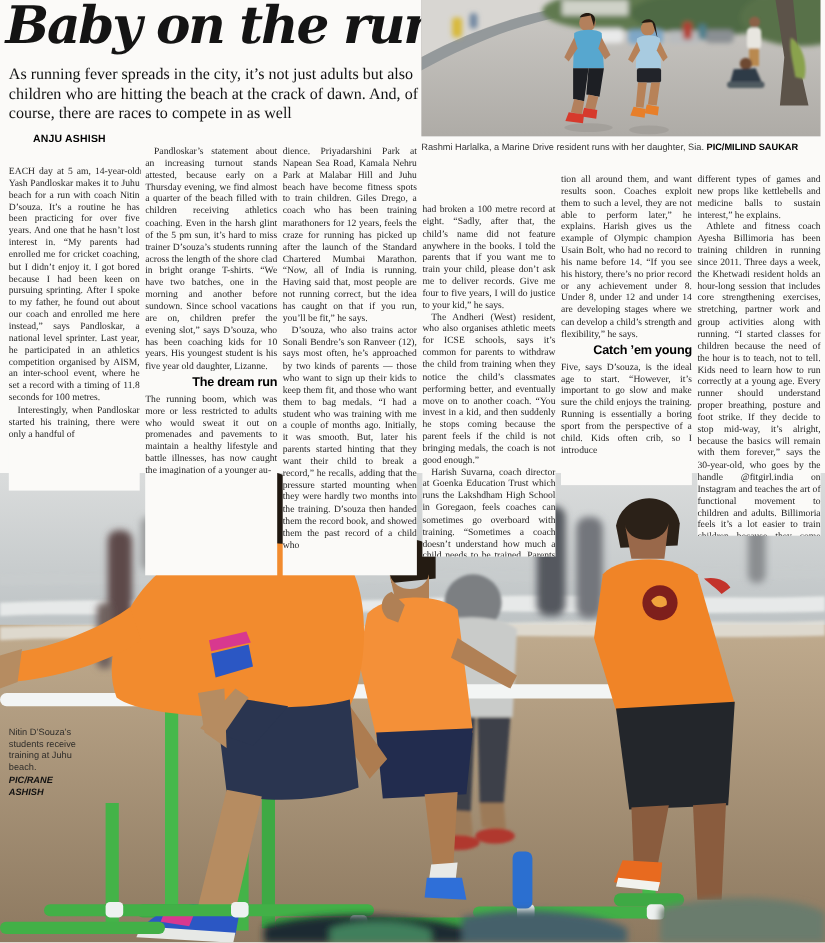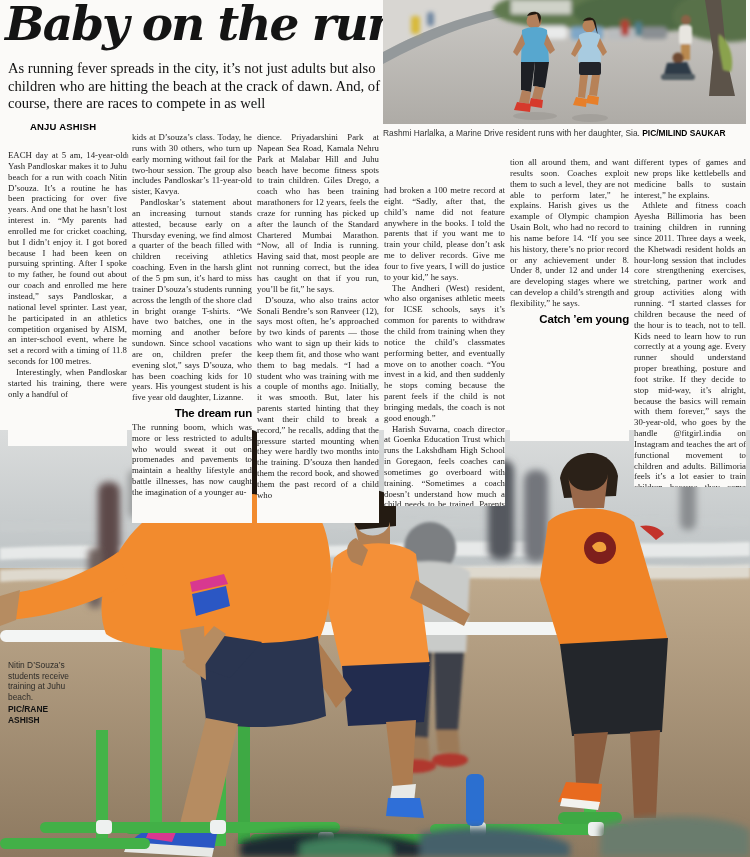--- a/index.html
+++ b/index.html
@@ -15,21 +15,21 @@
   #byline .name{font-size:9.5px;font-weight:bold;color:#000;letter-spacing:.2px;}
   #byline .mail{font-size:8px;color:#666;margin-top:19px;}
   
   #top-photo{position:absolute;left:383px;top:0;width:363px;height:124px;overflow:hidden;background:#c6c4c0;}
   #top-caption{position:absolute;left:383px;top:128px;width:367px;
                font-family:"Liberation Sans",sans-serif;font-size:8.4px;color:#333;line-height:10px;}
   #top-caption .credit{font-weight:bold;color:#000;}
   #bottom-photo{position:absolute;left:0;top:430px;width:750px;height:427px;overflow:hidden;}
   #bottom-caption{position:absolute;left:8px;top:660px;width:64px;z-index:5;
                   font-family:"Liberation Sans",sans-serif;font-size:8.4px;line-height:10.5px;color:#2e2c29;}
-  #bottom-caption .credit{font-weight:bold;color:#111;display:block;margin-top:2px;}
+  #bottom-caption .credit{font-weight:bold;color:#111;display:block;margin-top:2px;font-style:italic;}
   
   .col{position:absolute;background:#fbfaf8;z-index:3;overflow:hidden;
        font-size:8.75px;line-height:10.85px;text-align:justify;color:#1c1c1c;}
   .col .para{margin:0;}
   .col .para.indent{text-indent:8px;}
   .col .subhead{font-family:"Liberation Sans",sans-serif;font-weight:bold;font-size:11.5px;
                 margin:5px 0 3px;color:#000;text-align:right;letter-spacing:-.2px;}
   #col-0{left:8px;  top:150px;width:119px;height:296px;}
   #col-1{left:132px;top:132px;width:120px;height:391px;}
   #col-2{left:257px;top:132px;width:122px;height:391px;}
@@ -132,37 +132,37 @@
   </div>
   <div id="top-caption">
     <span>Rashmi Harlalka, a Marine Drive resident runs with her daughter, Sia. </span><span class="credit">PIC/MILIND SAUKAR</span>
   </div>
 
   <div class="col" id="col-0">
       <div class="para">EACH day at 5 am, 14-year-old Yash Pandloskar makes it to Juhu beach for a run with coach Nitin D’souza. It’s a routine he has been practicing for over five years. And one that he hasn’t lost interest in. “My parents had enrolled me for cricket coaching, but I didn’t enjoy it. I got bored because I had been keen on pursuing sprinting. After I spoke to my father, he found out about our coach and enrolled me here instead,” says Pandloskar, a national level sprinter. Last year, he participated in an athletics competition organised by AISM, an inter-school event, where he set a record with a timing of 11.8 seconds for 100 metres.</div>
       <div class="para indent">Interestingly, when Pandloskar started his training, there were only a handful of</div>
     </div>
   <div class="col" id="col-1">
-      <div class="para">kids at D’souza’s class. Today, he runs with 30 others, who turn up early morning without fail for the two-hour session. The group also includes Pandloskar’s 11-year-old sister, Kavya.</div>
       <div class="para indent">Pandloskar’s statement about an increasing turnout stands attested, because early on a Thursday evening, we find almost a quarter of the beach filled with children receiving athletics coaching. Even in the harsh glint of the 5 pm sun, it’s hard to miss trainer D’souza’s students running across the length of the shore clad in bright orange T-shirts. “We have two batches, one in the morning and another before sundown. Since school vacations are on, children prefer the evening slot,” says D’souza, who has been coaching kids for 10 years. His youngest student is his five year old daughter, Lizanne.</div>
       <div class="subhead">The dream run</div>
       <div class="para">The running boom, which was more or less restricted to adults who would sweat it out on promenades and pavements to maintain a healthy lifestyle and battle illnesses, has now caught the imagination of a younger au-</div>
     </div>
   <div class="col" id="col-2">
       <div class="para">dience. Priyadarshini Park at Napean Sea Road, Kamala Nehru Park at Malabar Hill and Juhu beach have become fitness spots to train children. Giles Drego, a coach who has been training marathoners for 12 years, feels the craze for running has picked up after the launch of the Standard Chartered Mumbai Marathon. “Now, all of India is running. Having said that, most people are not running correct, but the idea has caught on that if you run, you’ll be fit,” he says.</div>
       <div class="para indent">D’souza, who also trains actor Sonali Bendre’s son Ranveer (12), says most often, he’s approached by two kinds of parents — those who want to sign up their kids to keep them fit, and those who want them to bag medals. “I had a student who was training with me a couple of months ago. Initially, it was smooth. But, later his parents started hinting that they want their child to break a record,” he recalls, adding that the pressure started mounting when they were hardly two months into the training. D’souza then handed them the record book, and showed them the past record of a child who</div>
     </div>
   <div class="col" id="col-3">
       <div class="para">had broken a 100 metre record at eight. “Sadly, after that, the child’s name did not feature anywhere in the books. I told the parents that if you want me to train your child, please don’t ask me to deliver records. Give me four to five years, I will do justice to your kid,” he says.</div>
       <div class="para indent">The Andheri (West) resident, who also organises athletic meets for ICSE schools, says it’s common for parents to withdraw the child from training when they notice the child’s classmates performing better, and eventually move on to another coach. “You invest in a kid, and then suddenly he stops coming because the parent feels if the child is not bringing medals, the coach is not good enough.”</div>
       <div class="para indent">Harish Suvarna, coach director at Goenka Education Trust which runs the Lakshdham High School in Goregaon, feels coaches can sometimes go overboard with training. “Sometimes a coach doesn’t understand how much a child needs to be trained. Parents see competi-</div>
     </div>
   <div class="col" id="col-4">
       <div class="para">tion all around them, and want results soon. Coaches exploit them to such a level, they are not able to perform later,” he explains. Harish gives us the example of Olympic champion Usain Bolt, who had no record to his name before 14. “If you see his history, there’s no prior record or any achievement under 8. Under 8, under 12 and under 14 are developing stages where we can develop a child’s strength and flexibility,” he says.</div>
       <div class="subhead">Catch ’em young</div>
+      <div class="para">Five, says D’souza, is the ideal age to start. “However, it’s important to go slow and make sure the child enjoys the training. Running is essentially a boring sport from the perspective of a child. Kids often crib, so I introduce</div>
     </div>
   <div class="col" id="col-5">
       <div class="para">different types of games and new props like kettlebells and medicine balls to sustain interest,” he explains.</div>
       <div class="para indent">Athlete and fitness coach Ayesha Billimoria has been training children in running since 2011. Three days a week, the Khetwadi resident holds an hour-long session that includes core strengthening exercises, stretching, partner work and group activities along with running. “I started classes for children because the need of the hour is to teach, not to tell. Kids need to learn how to run correctly at a young age. Every runner should understand proper breathing, posture and foot strike. If they decide to stop mid-way, it’s alright, because the basics will remain with them forever,” says the 30-year-old, who goes by the handle @fitgirl.india on Instagram and teaches the art of functional movement to children and adults. Billimoria feels it’s a lot easier to train children because they come with less baggage. “Adults have a rigid mindset. Children are more receptive</div>
     </div>
 
   <div id="bottom-photo">
     <svg width="750" height="427" viewBox="0 0 750 427">
       <defs>
         <linearGradient id="sea" x1="0" y1="0" x2="0" y2="1">

